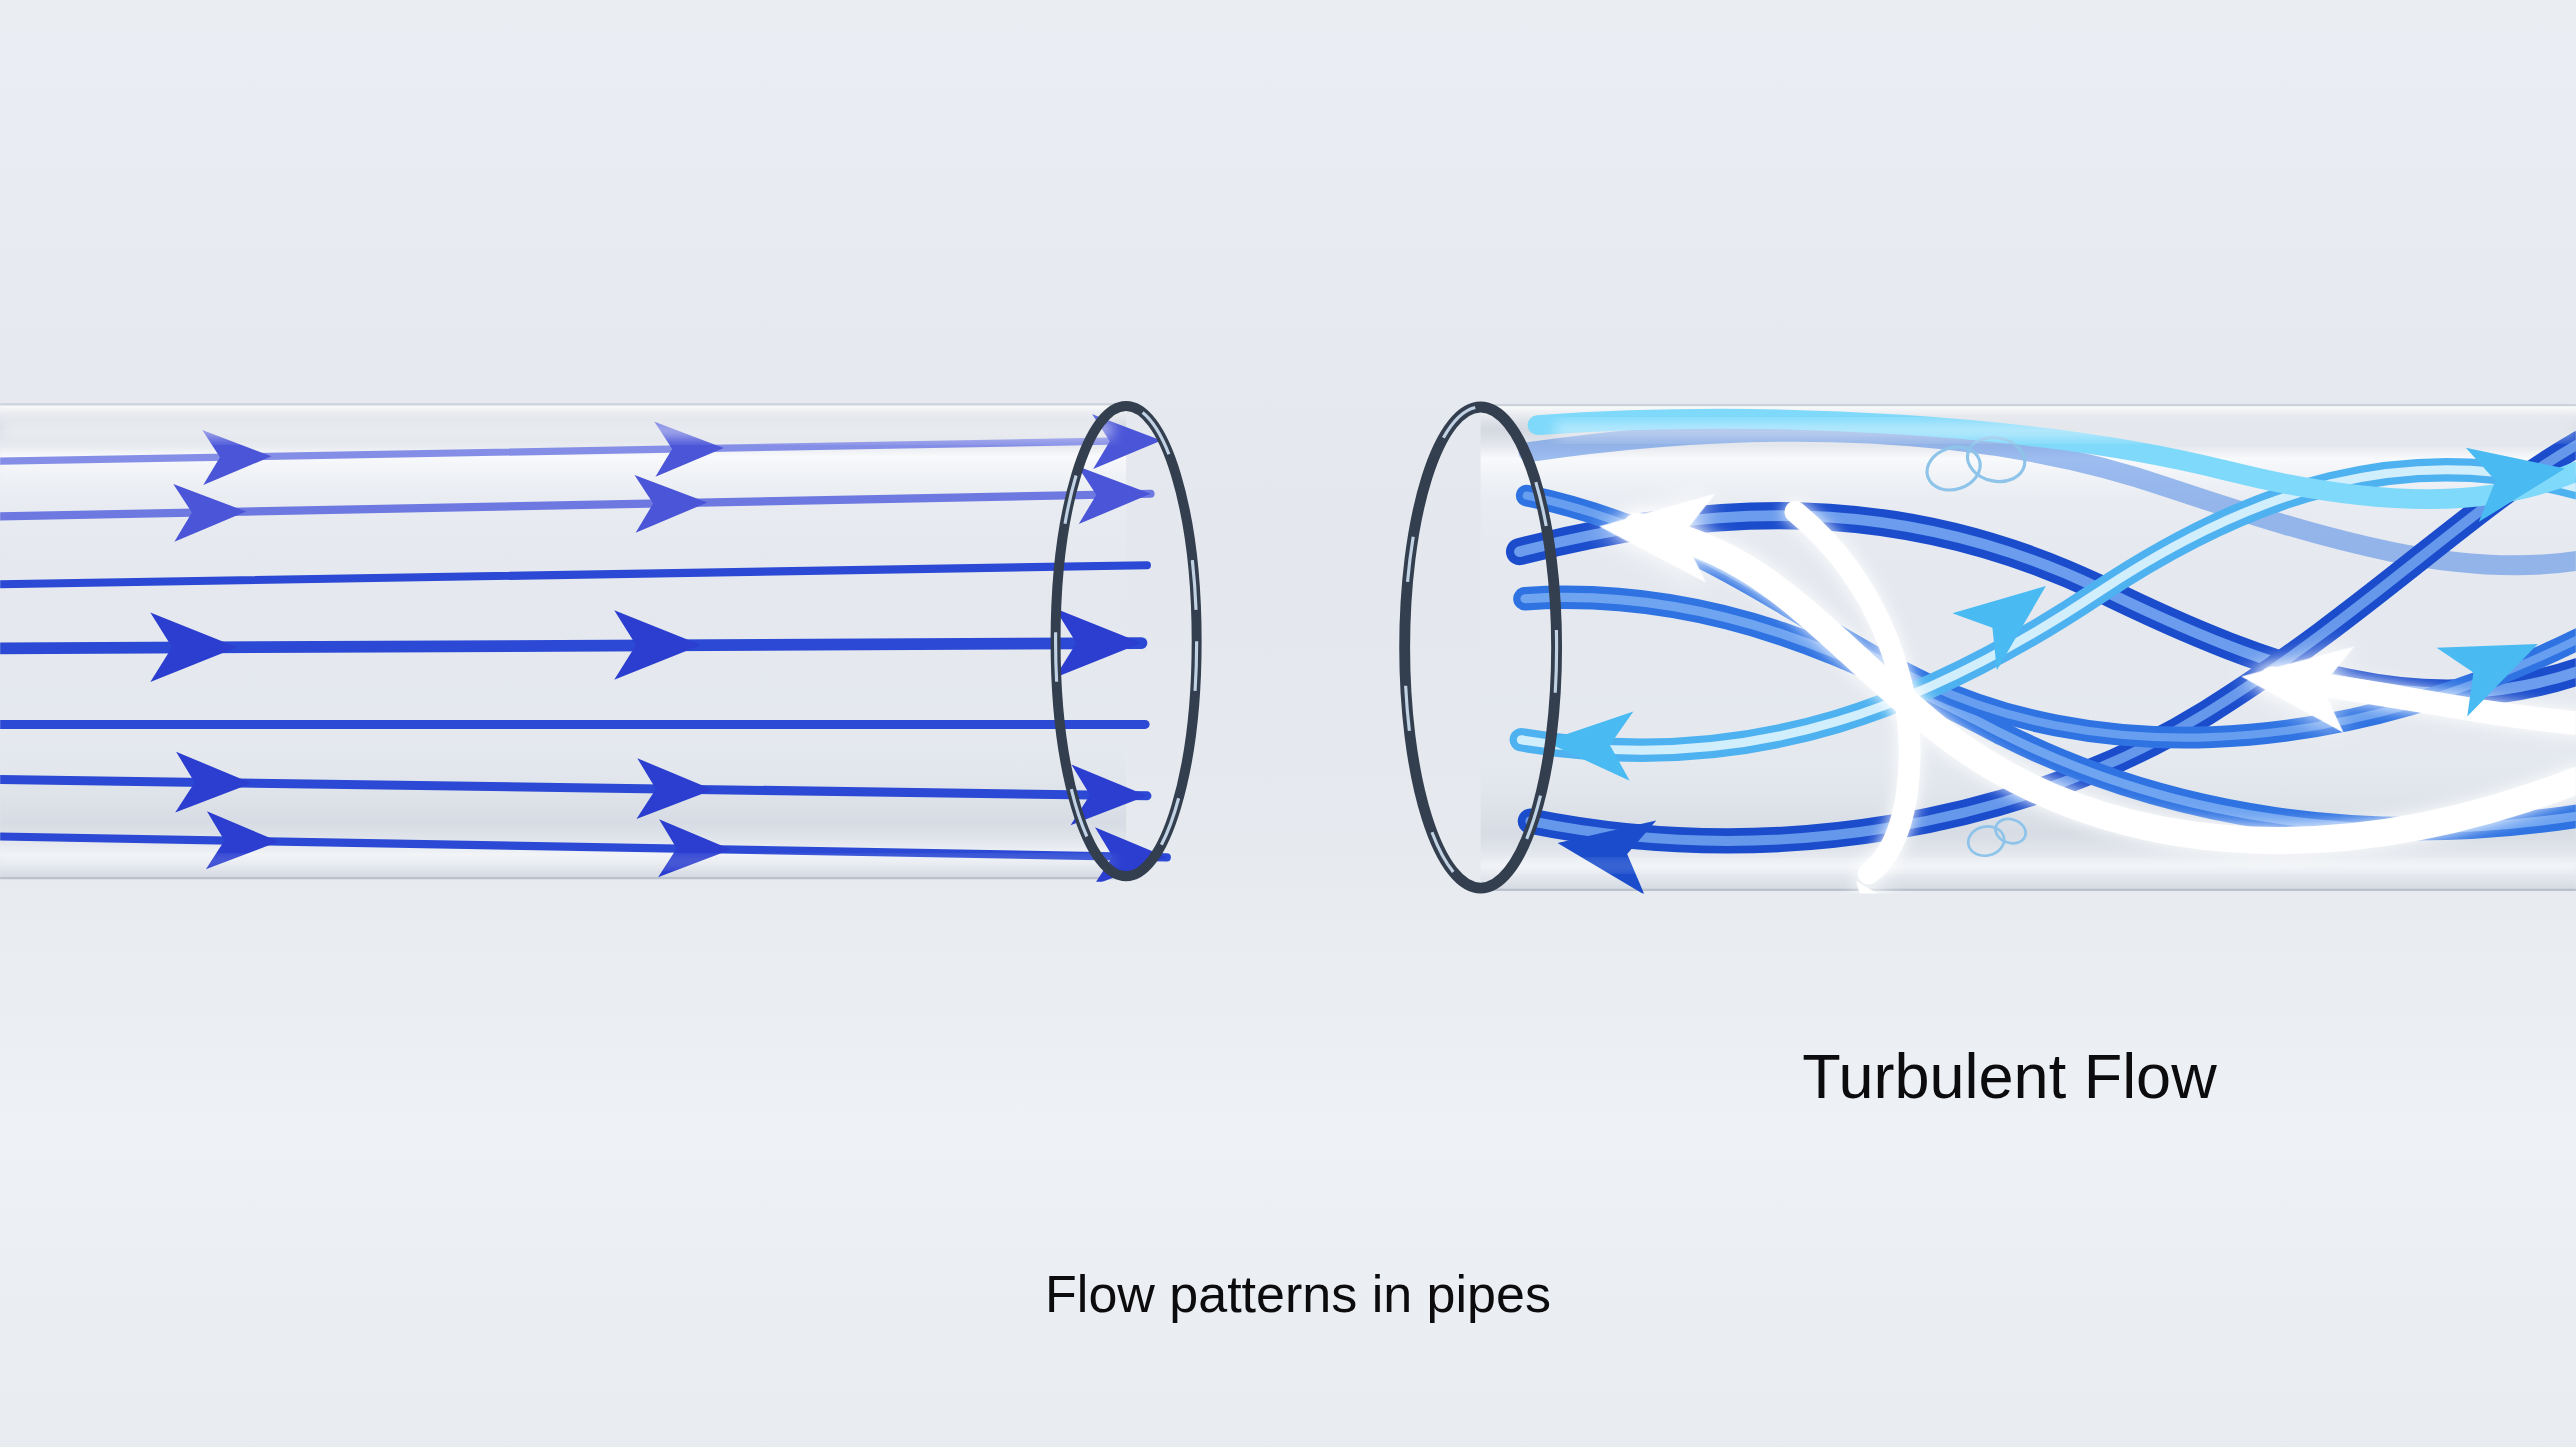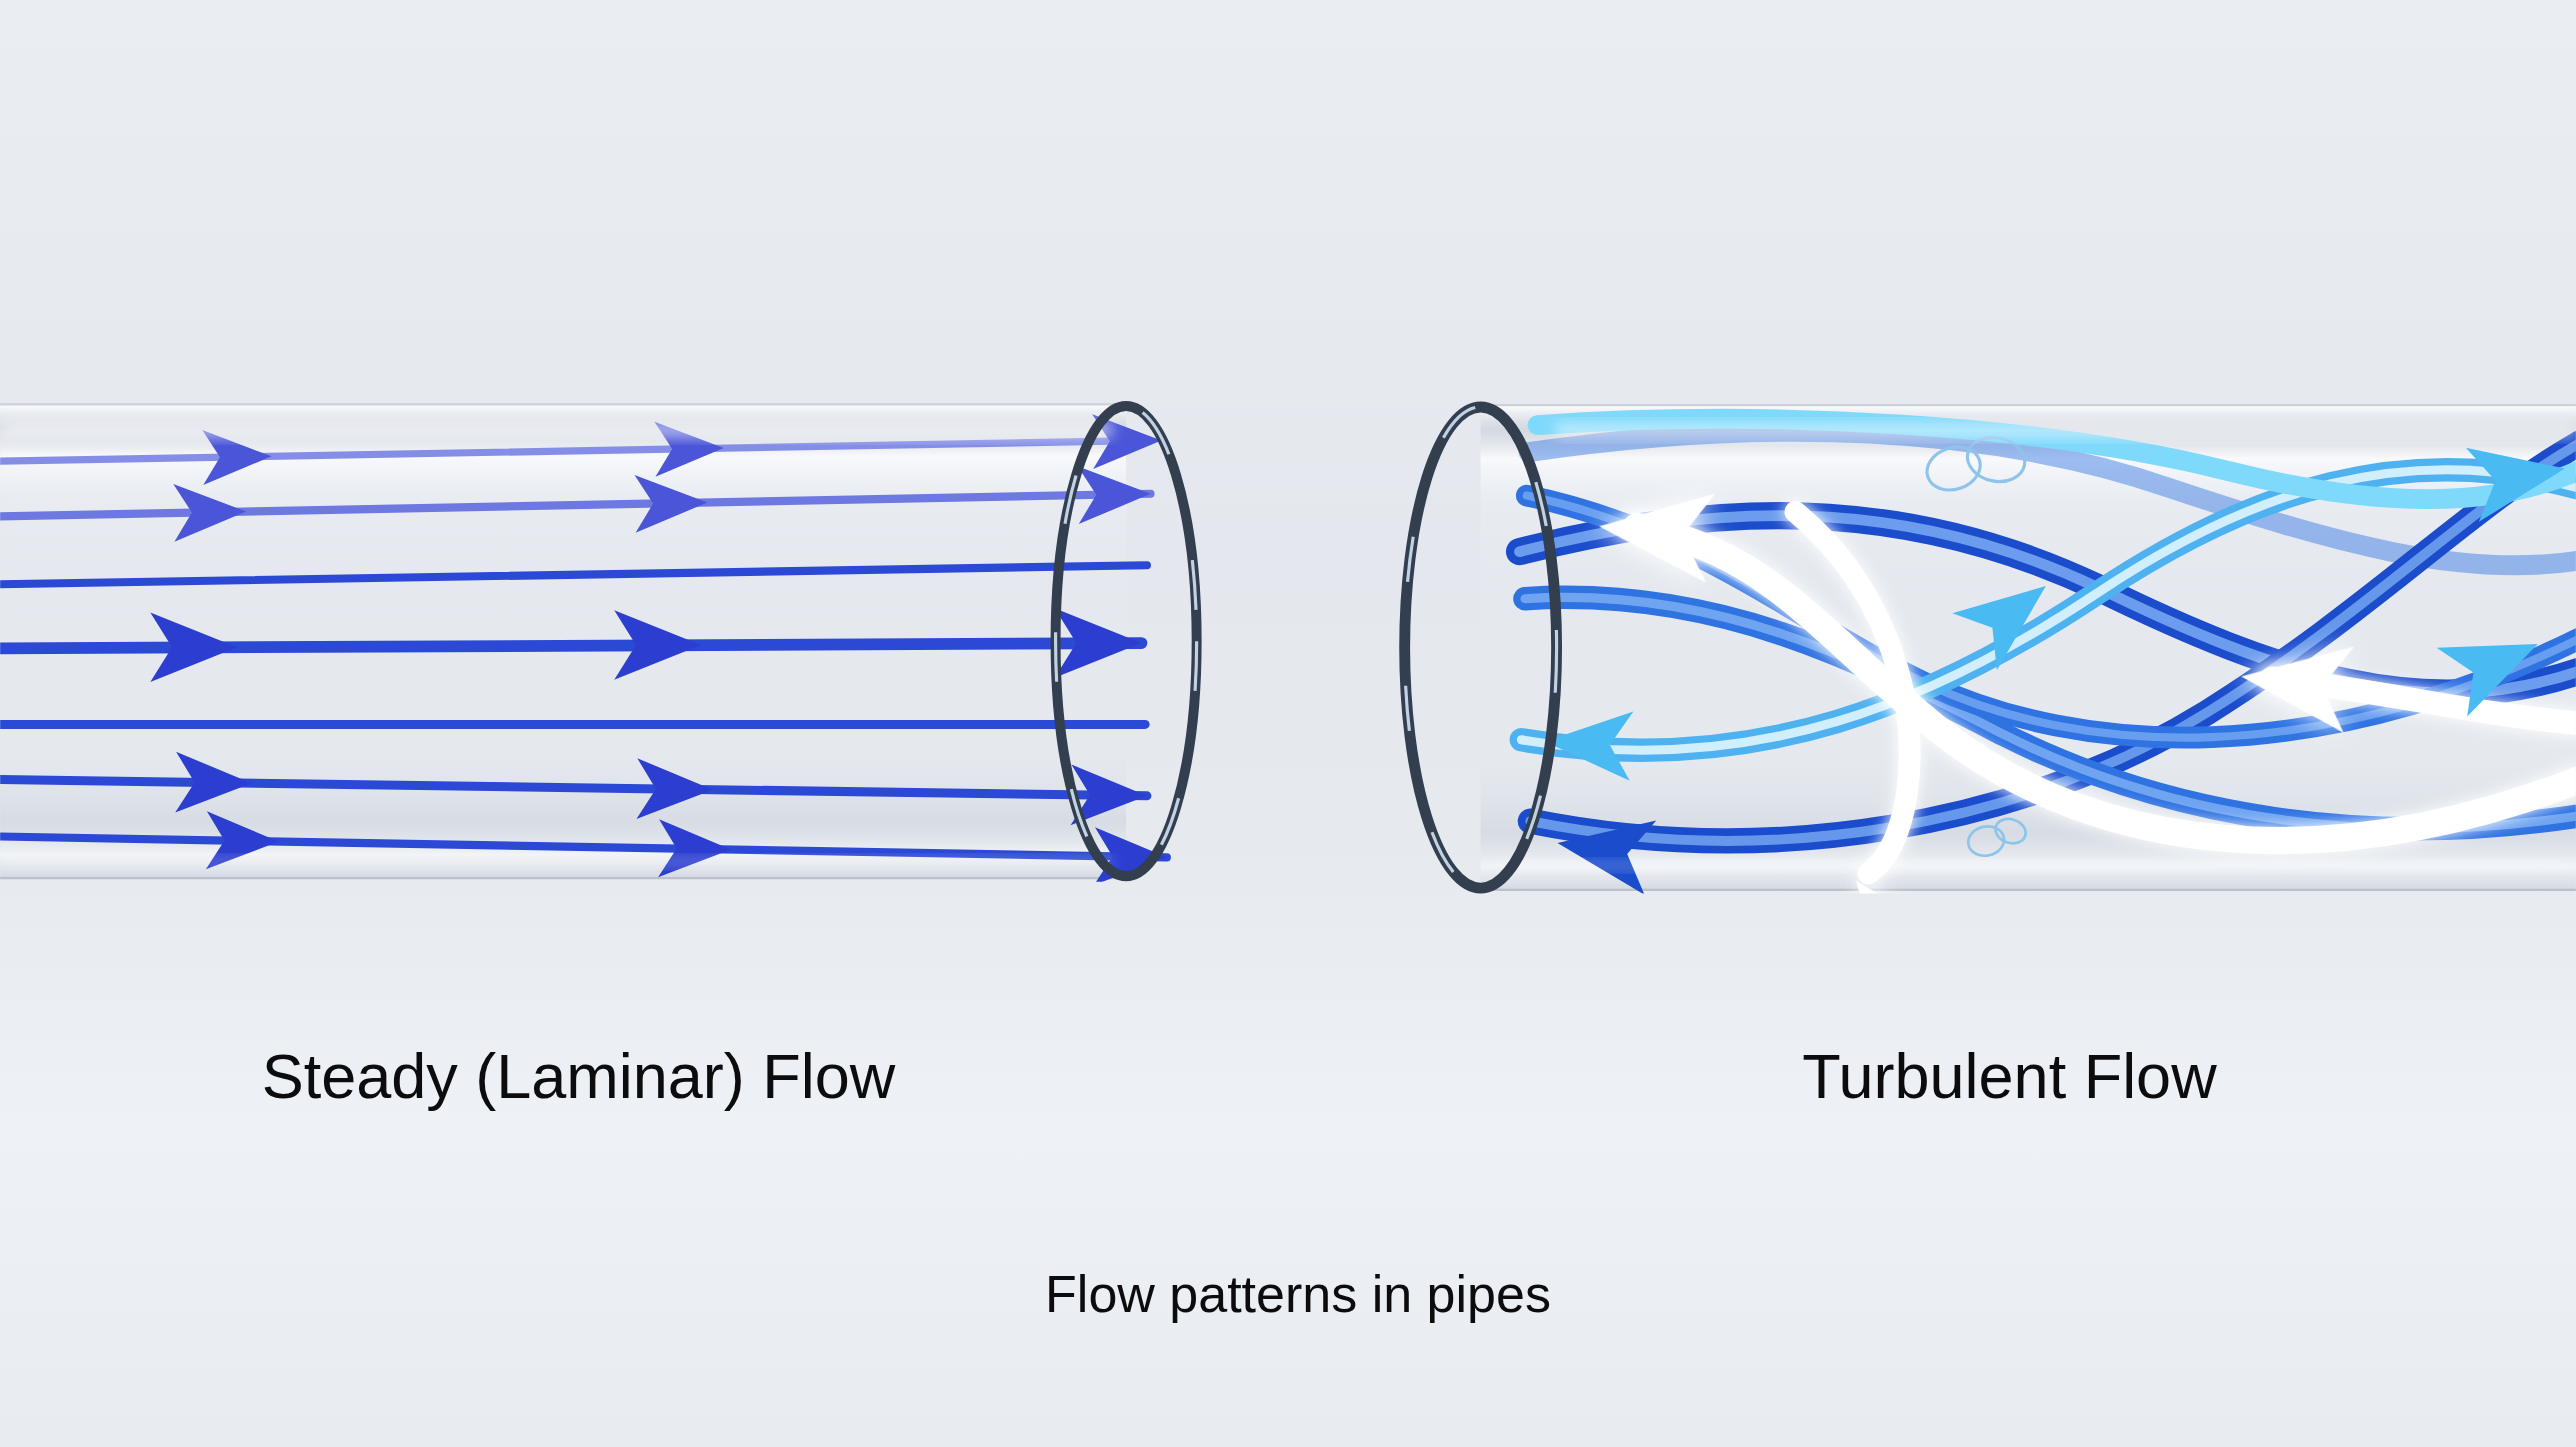--- a/index.html
+++ b/index.html
@@ -219,17 +219,16 @@
       </g>
 
       <rect x="1720" y="468" width="1128" height="16" fill="#ffffff" opacity="0.5" filter="url(#softBlur)"></rect>
       <rect x="1660" y="952" width="1188" height="10" fill="#ffffff" opacity="0.25" filter="url(#softBlur)"></rect>
 
       <ellipse class="rim-stroke" cx="1637" cy="716" rx="84" ry="266" fill="none" stroke-width="12"></ellipse>
       <ellipse cx="1637" cy="716" rx="84" ry="266" fill="none" stroke="#cfe2f5" stroke-width="3.5" stroke-dasharray="50 115" opacity="0.9"></ellipse>
     </g>
   </svg>
 
-  <div id="lab-lam" class="label pipe-label">Steady (Laminar) Flow</div>
   <div id="lab-cap" class="label caption">Flow patterns in pipes</div>
   <div id="lab-turb" class="label pipe-label">Turbulent Flow</div>
 </div>
 
 
 </body></html>

